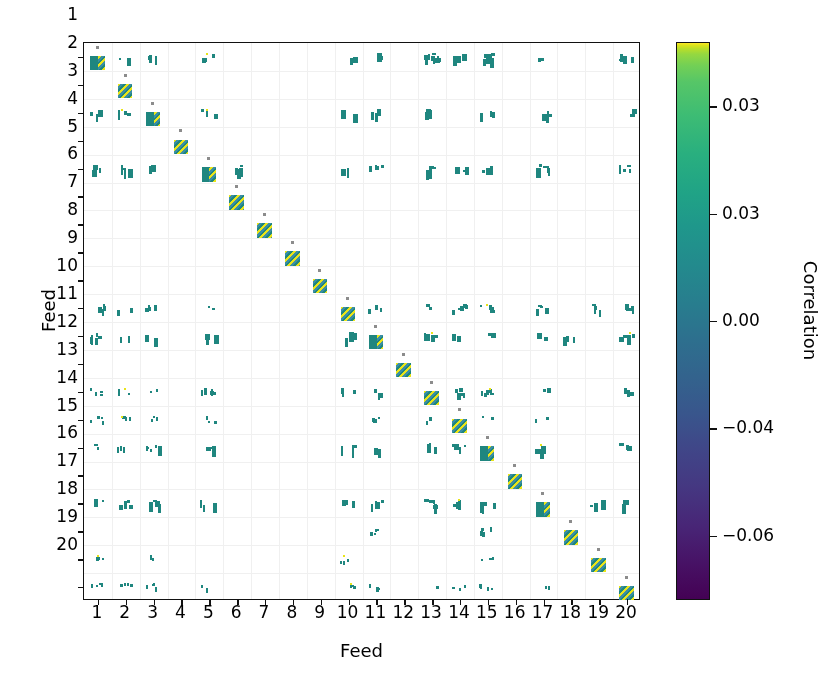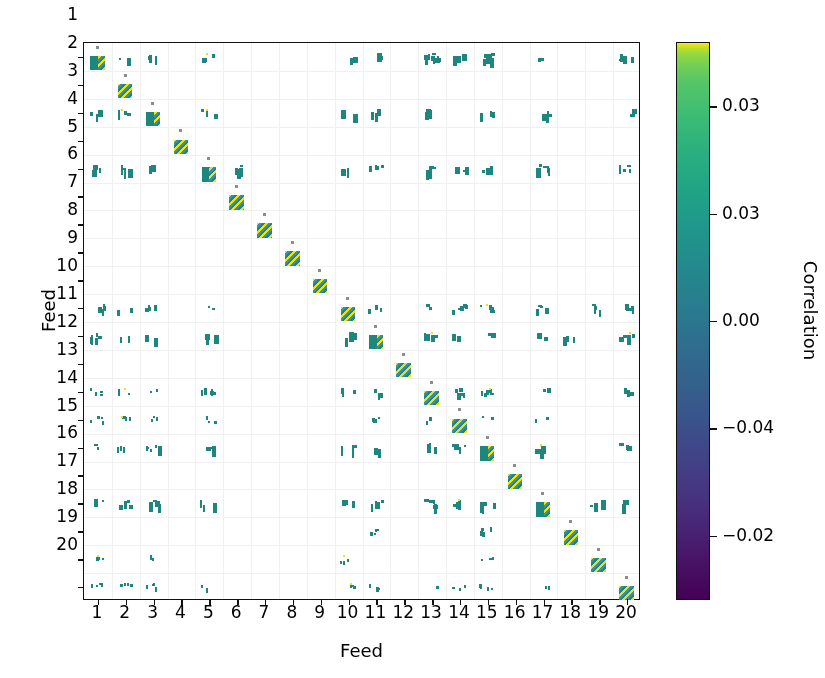--- a/index.html
+++ b/index.html
@@ -916,17 +916,17 @@
   <div id="cbticks">
       <div class="cb-tick" style="left: 710px; top: 106.385px; position: absolute;"></div>
       <div class="cb-lab" style="left: 722px; top: 97.3846px;">0.03</div>
       <div class="cb-tick" style="left: 710px; top: 213.692px; position: absolute;"></div>
       <div class="cb-lab" style="left: 722px; top: 204.692px;">0.03</div>
       <div class="cb-tick" style="left: 710px; top: 321px; position: absolute;"></div>
       <div class="cb-lab" style="left: 722px; top: 312px;">0.00</div>
       <div class="cb-tick" style="left: 710px; top: 428.308px; position: absolute;"></div>
       <div class="cb-lab" style="left: 722px; top: 419.308px;">−0.04</div>
       <div class="cb-tick" style="left: 710px; top: 535.615px; position: absolute;"></div>
-      <div class="cb-lab" style="left: 722px; top: 526.615px;">−0.02</div>
+      <div class="cb-lab" style="left: 722px; top: 526.615px;">−0.06</div>
     </div>
   <div class="cb-title">Correlation</div>
 
 </div>
 
 </body></html>

